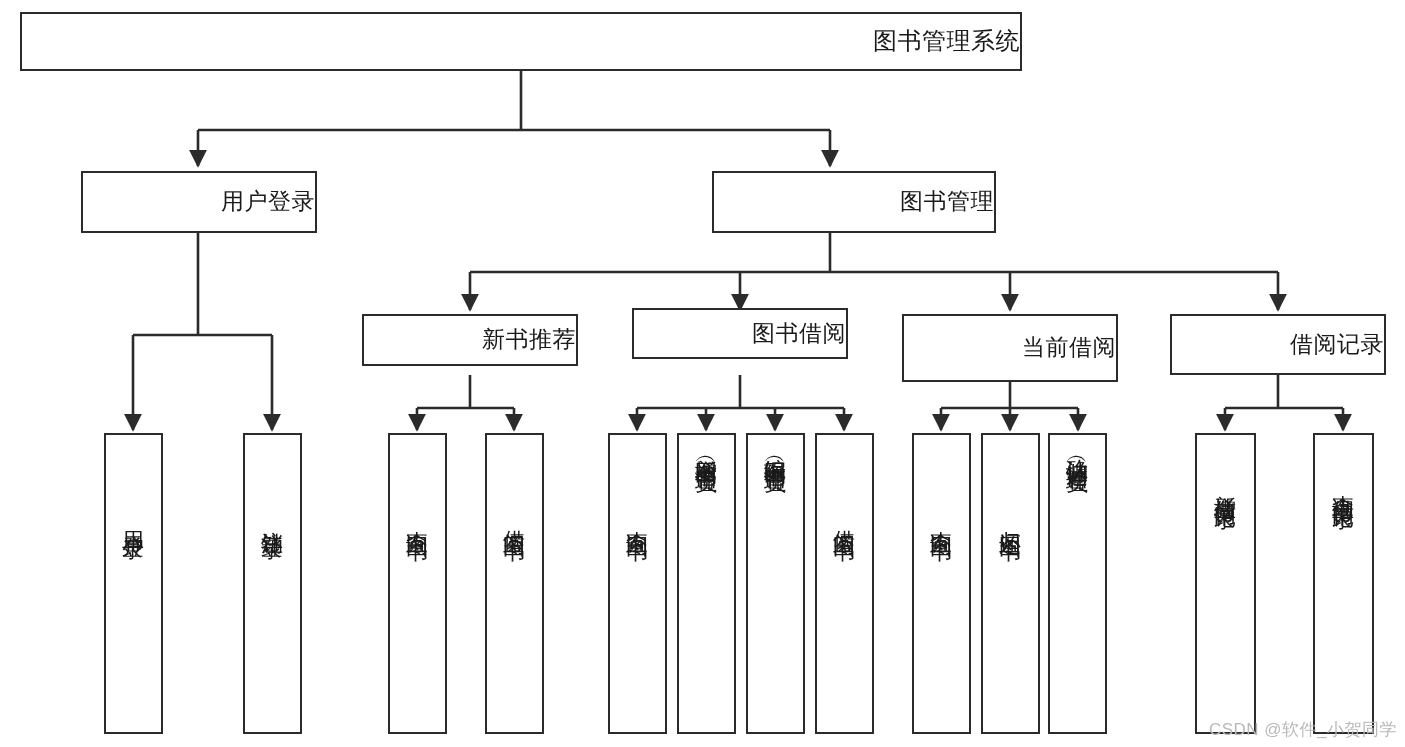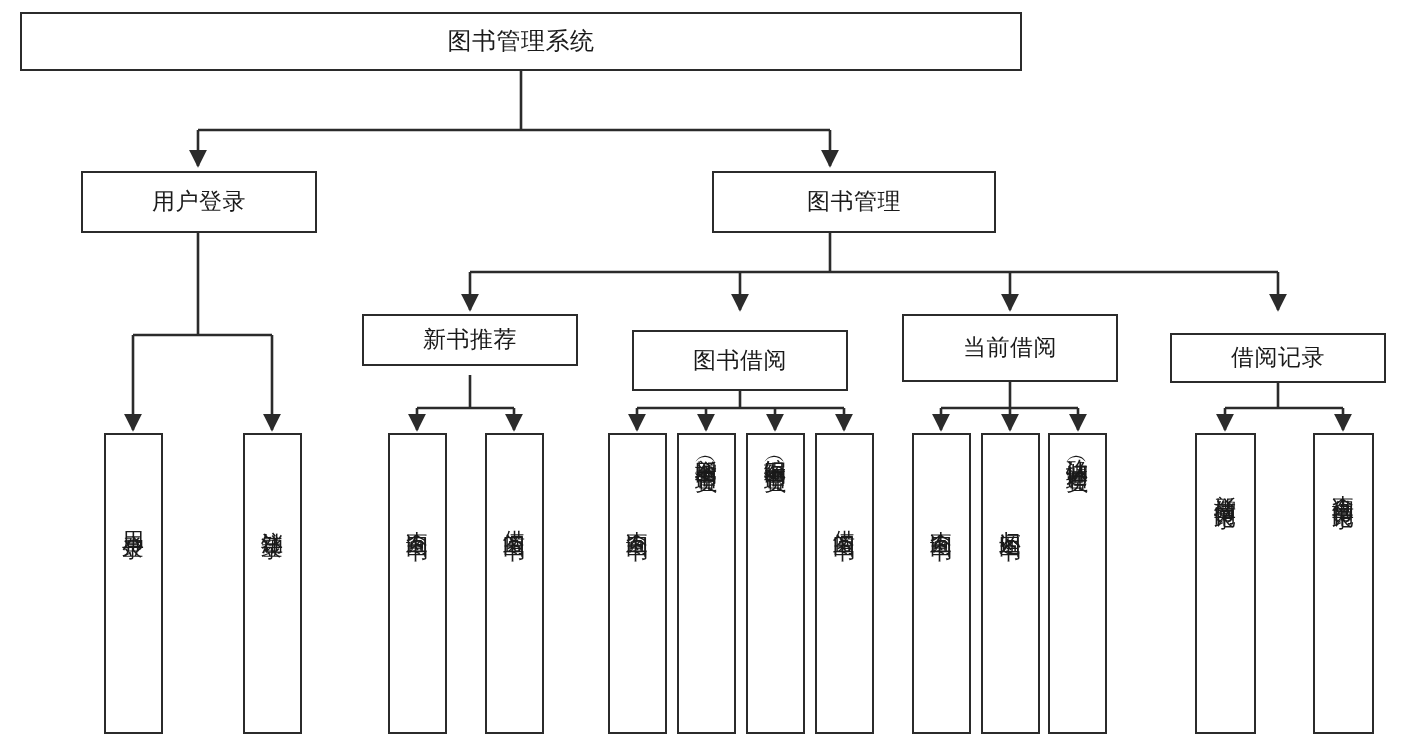--- a/index.html
+++ b/index.html
@@ -28,21 +28,21 @@
     height: 747px;
     pointer-events: none;
   }
   .node {
     position: absolute;
     box-sizing: border-box;
     background: #ffffff;
     border: 2.5px solid #2b2b2b;
     display: flex;
     align-items: center;
-    justify-content: center;
+    justify-content: flex-end;
     color: #1a1a1a;
   }
   .node .label {
     display: block;
     text-align: center;
     line-height: 1.12;
     white-space: nowrap;
   }
   
   .node.horiz .label {
@@ -142,27 +142,27 @@
   <div class="node horiz" style="left:81px; top:171px; width:236px; height:62px;">
     <span class="label">用户登录</span>
   </div>
   <div class="node horiz" style="left:712px; top:171px; width:284px; height:62px;">
     <span class="label">图书管理</span>
   </div>
 
   <div class="node horiz" style="left:362px; top:314px; width:216px; height:52px;">
     <span class="label">新书推荐</span>
   </div>
-  <div class="node horiz" style="left:632px; top:330px; width:216px; height:61px;">
+  <div class="node horiz" style="left:632px; top:308px; width:216px; height:51px;">
     <span class="label">图书借阅</span>
   </div>
   <div class="node horiz" style="left:902px; top:314px; width:216px; height:68px;">
     <span class="label">当前借阅</span>
   </div>
-  <div class="node horiz" style="left:1170px; top:314px; width:216px; height:50px;margin-top:19px;">
+  <div class="node horiz" style="left:1170px; top:314px; width:216px; height:61px;">
     <span class="label">借阅记录</span>
   </div>
 
   <div class="node vert" style="left:104px; top:433px; width:59px; height:301px; padding-top:78px;">
     <span class="label">用户登录</span>
   </div>
   <div class="node vert" style="left:243px; top:433px; width:59px; height:301px; padding-top:78px;">
     <span class="label">注销登录</span>
   </div>
 
@@ -196,13 +196,14 @@
     <span class="label">确认归还（管理员）</span>
   </div>
 
   <div class="node vert" style="left:1195px; top:433px; width:61px; height:301px; padding-top:42px;">
     <span class="label">新增借阅记录</span>
   </div>
   <div class="node vert" style="left:1313px; top:433px; width:61px; height:301px; padding-top:42px;">
     <span class="label">查询借阅记录</span>
   </div>
 
+  <div class="watermark">CSDN @软件_小贺同学</div>
 </div>
 
 </body></html>

